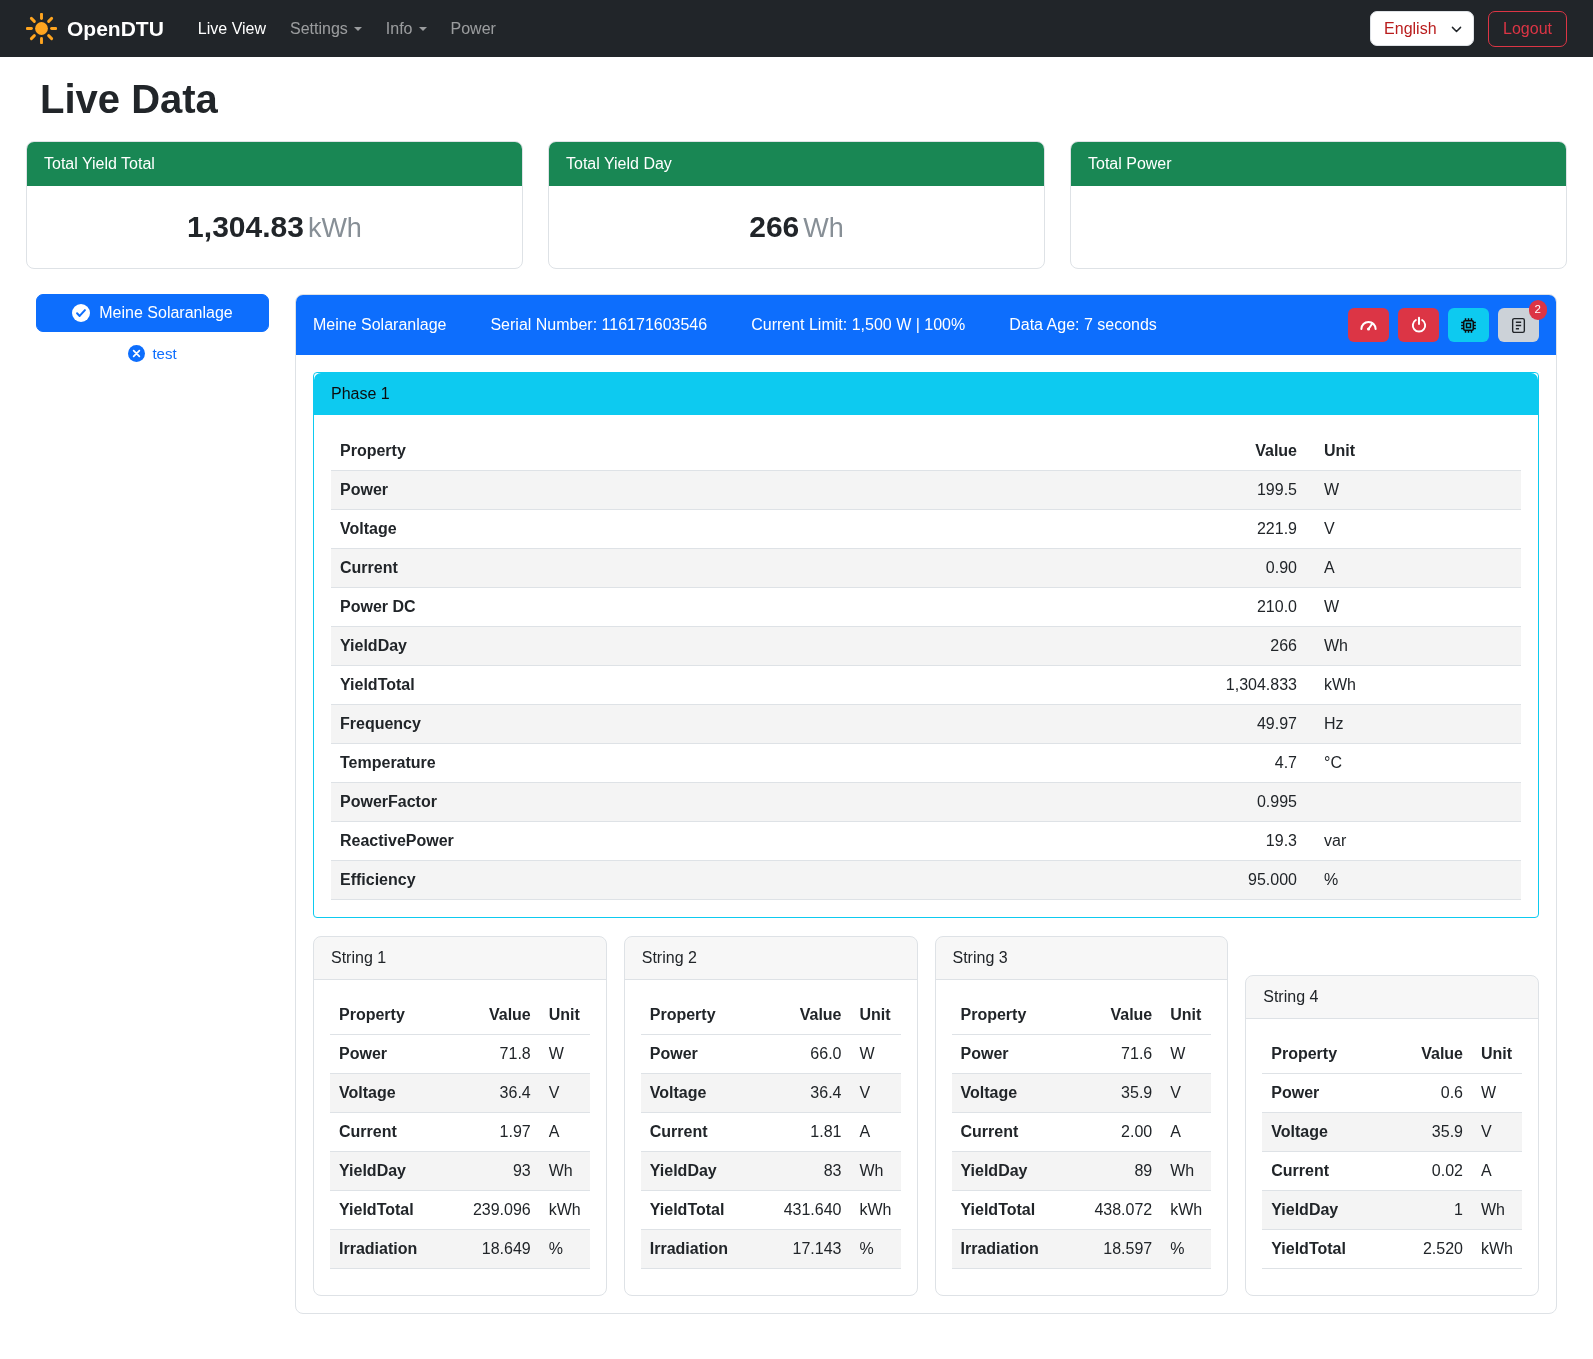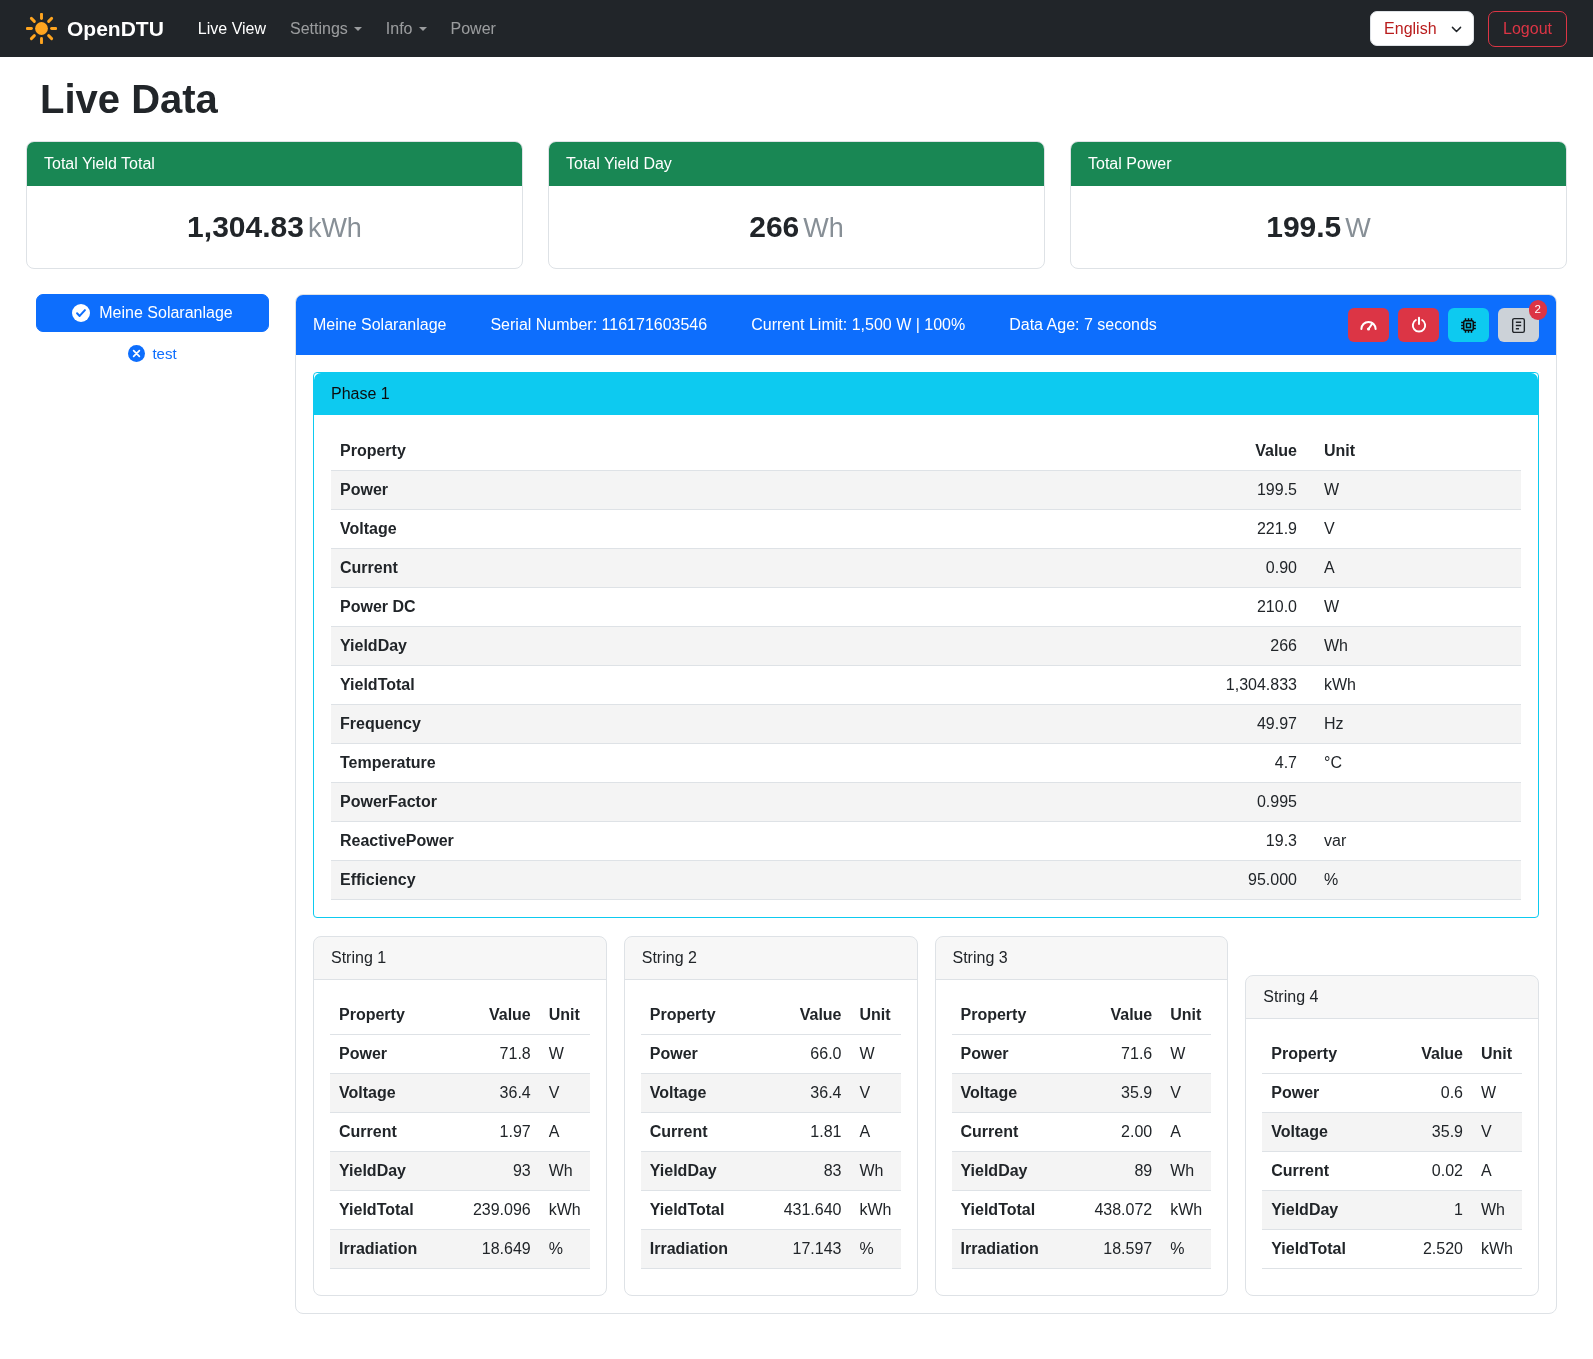--- a/index.html
+++ b/index.html
@@ -192,23 +192,20 @@
     </div>
   </div>
   <div class="scard">
     <div class="scard-header">Total Yield Day</div>
     <div class="scard-body">
       <span class="big">266</span><span class="unit-big">Wh</span>
     </div>
   </div>
   <div class="scard">
     <div class="scard-header">Total Power</div>
-    <div class="scard-body">
-      <span class="big">199.5</span><span class="unit-big">W</span>
-    </div>
   </div>
 </div>
 
 <div class="layout">
 
   <aside class="sidebar">
     <button class="inv-btn">
       <span style="display:flex">
         <svg width="18" height="18" viewBox="0 0 16 16">
           <circle cx="8" cy="8" r="8" fill="#fff"></circle>

